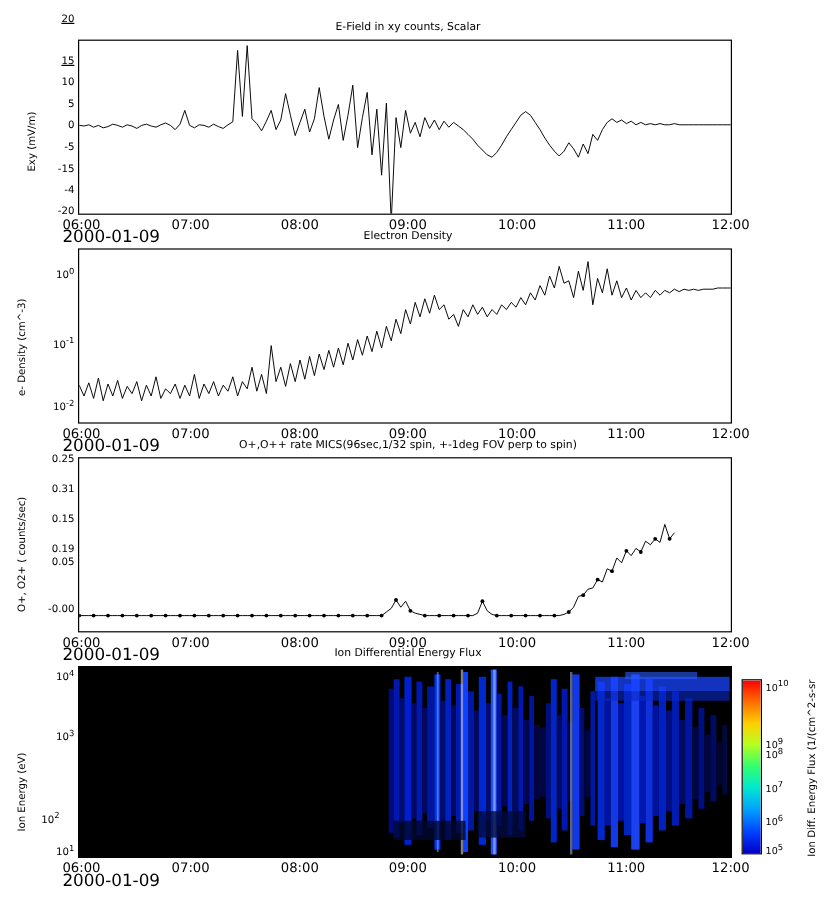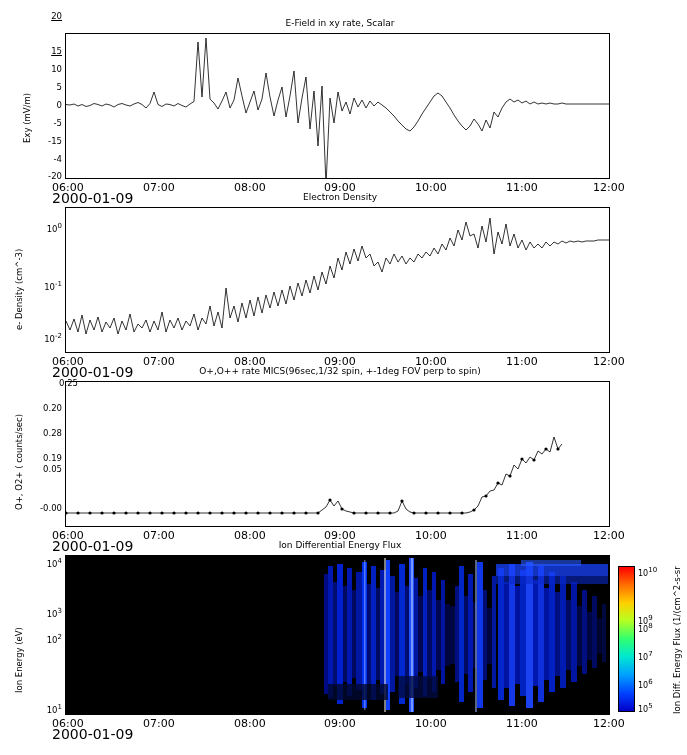--- a/index.html
+++ b/index.html
@@ -18,21 +18,21 @@
   .cbtitle{position:absolute;font-size:8.5px;transform-origin:0 0;transform:rotate(-90deg);white-space:nowrap;}
   svg{display:block;}
   .sup{font-size:7px;vertical-align:super;}
 </style>
 </head>
 <body>
 
 <div class="page">
 
   <div class="panel">
-    <div class="title" style="left:60px;top:18px;width:560px;">E-Field in xy rate, Scalar</div>
+    <div class="title" style="left:60px;top:18px;width:560px;">E-Field in xy counts, Scalar</div>
     <div class="plotbox" id="box1" style="left:65px;top:33px;width:545px;height:146px;">
       <svg width="543" height="144" viewBox="0 0 543 144" preserveAspectRatio="none">
         <polyline fill="none" stroke="#000" stroke-width="0.8" points="
           0,70.5 4,71 8,70 12,72 16,70.5 20,72.5 24,71.5 28,69.5 32,70.5 36,72 40,70 44,71 48,73 52,70.5 56,69.5 60,71 64,72 68,70 72,68.5 76,70.5 80,74 84,69.5 88,58 92,70.5 96,72.5 100,70 104,70.5 108,72 112,69.5 116,71.5 120,73 124,70 128,67.5 132,8 136,63 140,4 144,65 148,69 152,75 156,67 160,58 164,74 168,66 172,44 176,62 180,79 184,68 188,57 192,76 196,65 200,39 204,63 208,82 212,66 216,53 220,83 224,62 228,37 232,89 236,64 240,43 244,95 248,57 252,112 256,52 260,151 264,64 268,89 272,58 276,77 280,68 284,80 288,64 292,73 296,66 300,74 304,67 308,72 312,68 316,71 320,74 324,78 328,82 332,87 336,91 340,95 344,97 348,93 352,87 356,80 360,74 364,68 368,62 372,59 376,62 380,68 384,74 388,81 392,87 396,92 400,96 404,92 408,85 412,90 416,97 420,86 424,94 428,78 432,83 436,74 440,68 444,65 448,68 452,66 456,69 460,67 464,70 468,68 472,70 476,69 480,70 484,69 488,70 492,70 496,69 500,70 504,70 508,70 512,70 516,70 520,70 524,70 528,70 532,70 536,70 540,70 543,70"></polyline>
       </svg>
     </div>
 
     <div class="yticklab" style="left:30px;top:11px;width:32px;text-decoration:underline;">20</div>
     <div class="yticklab" style="left:30px;top:46px;width:32px;text-decoration:underline;">15</div>
     <div class="yticklab" style="left:30px;top:64px;width:32px;">10</div>
@@ -121,23 +121,23 @@
             <circle cx="420" cy="114" r="1.6"></circle>
           <circle cx="432" cy="101" r="1.6"></circle>
             <circle cx="444" cy="94" r="1.6"></circle>
             <circle cx="456" cy="77" r="1.6"></circle>
             <circle cx="468" cy="78" r="1.6"></circle>
           <circle cx="480" cy="67" r="1.6"></circle>
             <circle cx="492" cy="67" r="1.6"></circle>
         </g>
       </svg>
     </div>
-    <div class="yticklab" style="left:38px;top:378px;width:40px;">0.25</div>
-    <div class="yticklab" style="left:22px;top:403px;width:40px;">0.20</div>
-    <div class="yticklab" style="left:22px;top:428px;width:40px;">0.28</div>
+    <div class="yticklab" style="left:22px;top:378px;width:40px;">0.25</div>
+    <div class="yticklab" style="left:22px;top:403px;width:40px;">0.31</div>
+    <div class="yticklab" style="left:22px;top:428px;width:40px;">0.15</div>
     <div class="yticklab" style="left:22px;top:453px;width:40px;">0.19</div>
     <div class="yticklab" style="left:22px;top:464px;width:40px;">0.05</div>
     <div class="yticklab" style="left:22px;top:503px;width:40px;">-0.00</div>
     <div class="ylabel" style="left:14px;top:510px;">O+, O2+ ( counts/sec)</div>
     <div class="xticklab" style="left:52px;top:529px;">06:00</div>
     <div class="xticklab" style="left:143px;top:529px;">07:00</div>
     <div class="xticklab" style="left:234px;top:529px;">08:00</div>
     <div class="xticklab" style="left:324px;top:529px;">09:00</div>
     <div class="xticklab" style="left:415px;top:529px;">10:00</div>
     <div class="xticklab" style="left:506px;top:529px;">11:00</div>
@@ -221,21 +221,21 @@
           <rect x="430" y="20" width="112" height="8" fill="#0a28c8" opacity="0.6"></rect>
           <rect x="455" y="4" width="60" height="6" fill="#2a5cff" opacity="0.6"></rect>
 
           <rect x="262" y="128" width="60" height="16" fill="#000830" opacity="0.8"></rect>
           <rect x="332" y="120" width="40" height="22" fill="#000a40" opacity="0.8"></rect>
         </g>
       </svg>
     </div>
     <div class="yticklab" style="left:22px;top:557px;width:40px;">10<span class="sup">4</span></div>
     <div class="yticklab" style="left:22px;top:607px;width:40px;">10<span class="sup">3</span></div>
-    <div class="yticklab" style="left:22px;top:633px;width:40px;">10<span class="sup">2</span></div>
+    <div class="yticklab" style="left:22px;top:676px;width:40px;text-align:center;">10<span class="sup">2</span></div>
     <div class="yticklab" style="left:22px;top:703px;width:40px;">10<span class="sup">1</span></div>
     <div class="ylabel" style="left:14px;top:693px;">Ion Energy (eV)</div>
     <div class="xticklab" style="left:52px;top:717px;">06:00</div>
     <div class="xticklab" style="left:143px;top:717px;">07:00</div>
     <div class="xticklab" style="left:234px;top:717px;">08:00</div>
     <div class="xticklab" style="left:324px;top:717px;">09:00</div>
     <div class="xticklab" style="left:415px;top:717px;">10:00</div>
     <div class="xticklab" style="left:506px;top:717px;">11:00</div>
     <div class="xticklab" style="left:593px;top:717px;">12:00</div>
     <div class="datelab" style="left:52px;top:726px;">2000-01-09</div>

